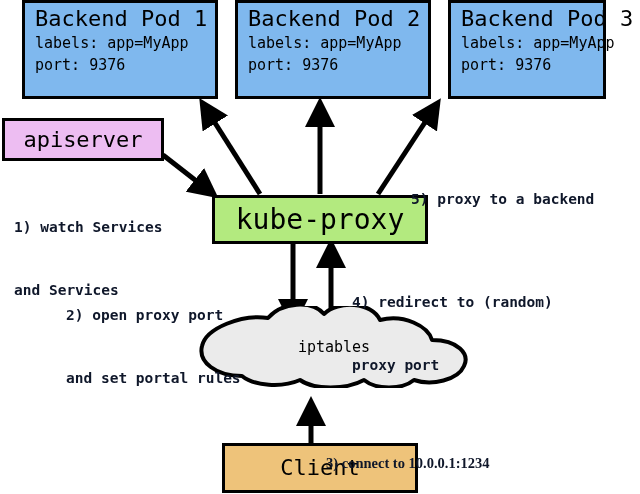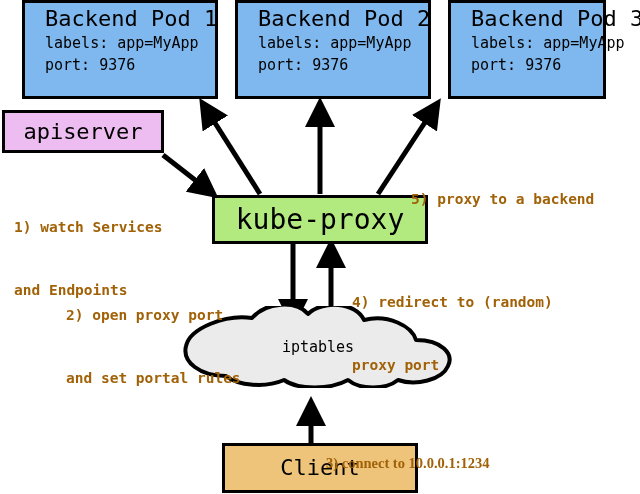--- a/index.html
+++ b/index.html
@@ -35,39 +35,39 @@
     font-family: "DejaVu Sans Mono", monospace;
     color: #000000;
     white-space: pre;
   }
 
   
   .pod {
     top: 0px;
     height: 99px;
     background: #7fb8ee;
-    padding: 2px 0 0 20px;
+    padding: 2px 0 0 10px;
   }
   .pod .node-title {
     font-size: 22px;
     line-height: 27px;
     letter-spacing: 0px;
   }
   .pod .node-line {
     font-size: 15px;
     line-height: 22px;
   }
   #pod-1 { left: 22px;  width: 196px; }
   #pod-2 { left: 235px; width: 196px; }
   #pod-3 { left: 448px; width: 158px; }
 
   
   #apiserver {
     left: 2px;
-    top: 110px;
+    top: 118px;
     width: 162px;
     height: 43px;
     background: #edbdf2;
     display: flex;
     align-items: center;
     justify-content: center;
   }
   #apiserver .node-title {
     font-size: 22px;
     line-height: 24px;
@@ -101,21 +101,21 @@
     justify-content: center;
   }
   #client .node-title {
     font-size: 22px;
     line-height: 24px;
   }
 
   
   #iptables {
     position: absolute;
-    left: 180px;
+    left: 196px;
     top: 306px;
     width: 276px;
     height: 82px;
     z-index: 4;
   }
   #iptables svg { display: block; }
   #iptables-label {
     position: absolute;
     left: 0;
     top: 32px;
@@ -127,21 +127,21 @@
     z-index: 6;
   }
 
   
   .step-label {
     position: absolute;
     font-family: "DejaVu Sans Mono", monospace;
     font-size: 14.5px;
     font-weight: bold;
     line-height: 21px;
-    color: #a16207;
+    color: #0f172a;
     white-space: pre;
     z-index: 7;
   }
   #step-1 { left: 14px;  top: 175px; }
   #step-2 { left: 66px;  top: 263px; }
   #step-3 { left: 326px; top: 411px; font-family: Liberation Serif, serif; }
   #step-4 { left: 352px; top: 250px; }
   #step-5 { left: 411px; top: 147px; }
 </style>
 </head>
@@ -211,21 +211,21 @@
 <div class="node" id="kube-proxy">
   <div class="node-title">kube-proxy</div>
 </div>
 
 <div class="node" id="client">
   <div class="node-title">Client</div>
 </div>
 
 <div class="step-label" id="step-1">
   <div>1) watch Services</div>
-  <div>and Endpoints</div>
+  <div>and Services</div>
 </div>
 
 <div class="step-label" id="step-2">
   <div>2) open proxy port</div>
   <div>and set portal rules</div>
 </div>
 
 <div class="step-label" id="step-3">
   <div>3) connect to 10.0.0.1:1234</div>
 </div>

